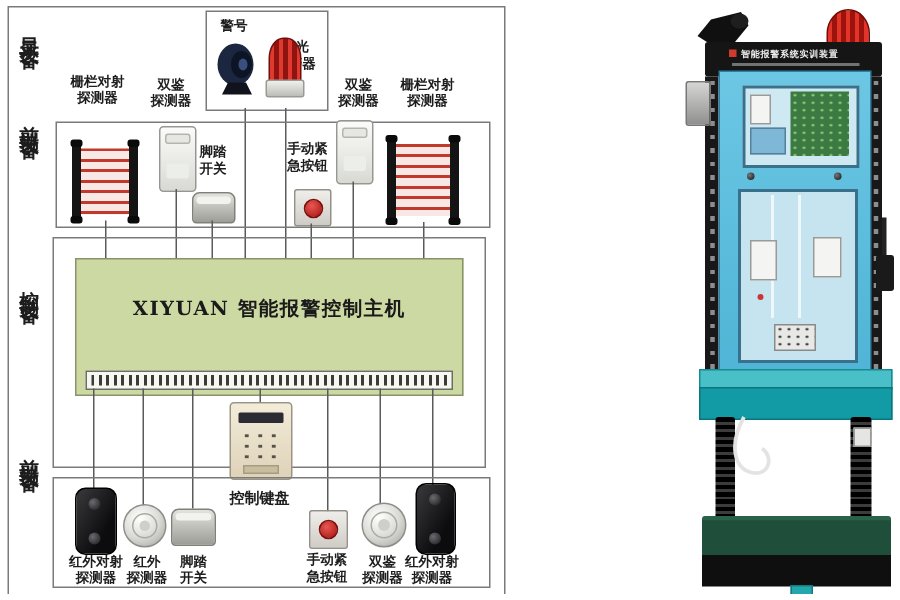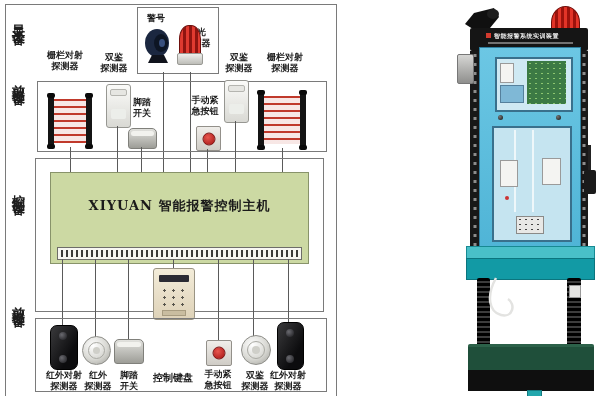--- a/index.html
+++ b/index.html
@@ -162,21 +162,21 @@
       <div class="title">XIYUAN 智能报警控制主机</div>
     </div>
     <div class="terminal" style="left:57px;top:247px;width:243px;height:11px;"></div>
 
     <div class="vl" style="left:173px;top:259px;height:9px;"></div>
     <div class="kpad" style="left:153px;top:268px;width:40px;height:50px;">
       <div class="scr"></div>
         <div class="keys"></div>
         <div class="foot"></div>
     </div>
-    <div class="lbl" style="left:140px;top:327px;width:66px;font-size:10px;margin-top:45px;">控制键盘</div>
+    <div class="lbl" style="left:140px;top:327px;width:66px;font-size:10px;">控制键盘</div>
 
     <div class="vl" style="left:62px;top:259px;height:69px;"></div>
     <div class="vl" style="left:95px;top:259px;height:78px;"></div>
     <div class="vl" style="left:128px;top:259px;height:80px;"></div>
     <div class="vl" style="left:218px;top:259px;height:82px;"></div>
     <div class="vl" style="left:253px;top:259px;height:78px;"></div>
     <div class="vl" style="left:288px;top:259px;height:65px;"></div>
 
     <div class="box" style="left:35px;top:318px;width:290px;height:72px;"></div>
 

